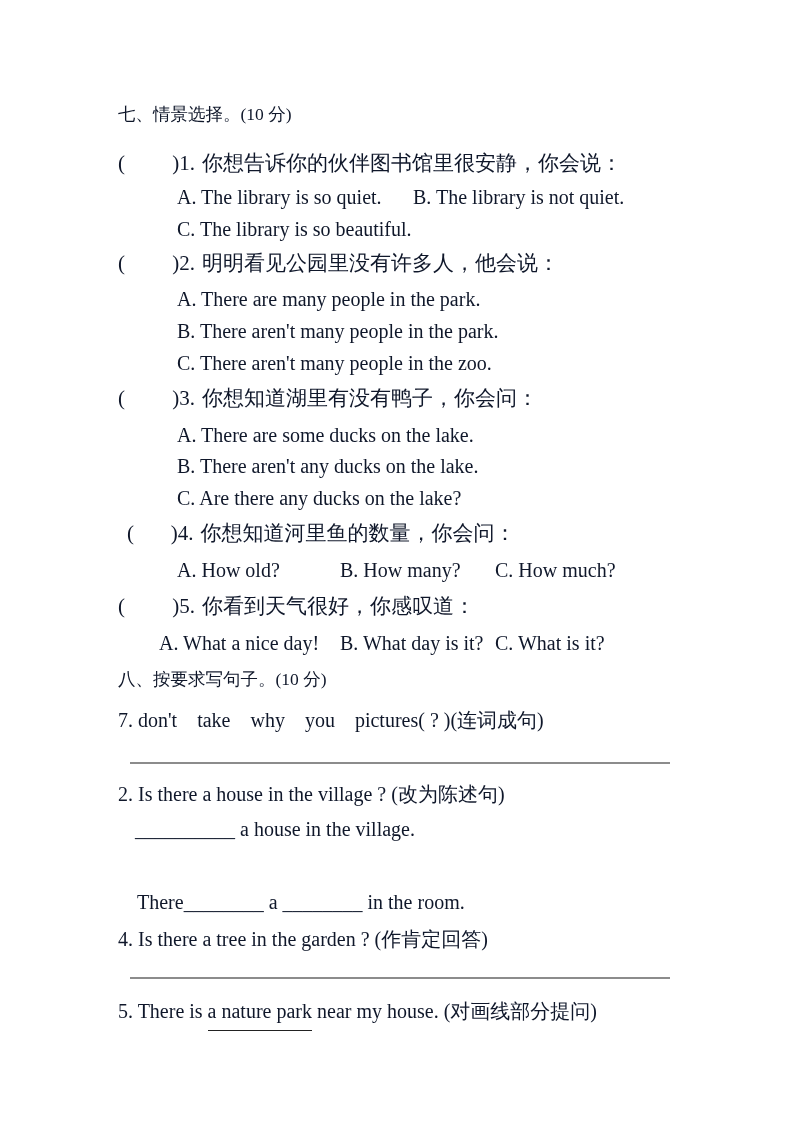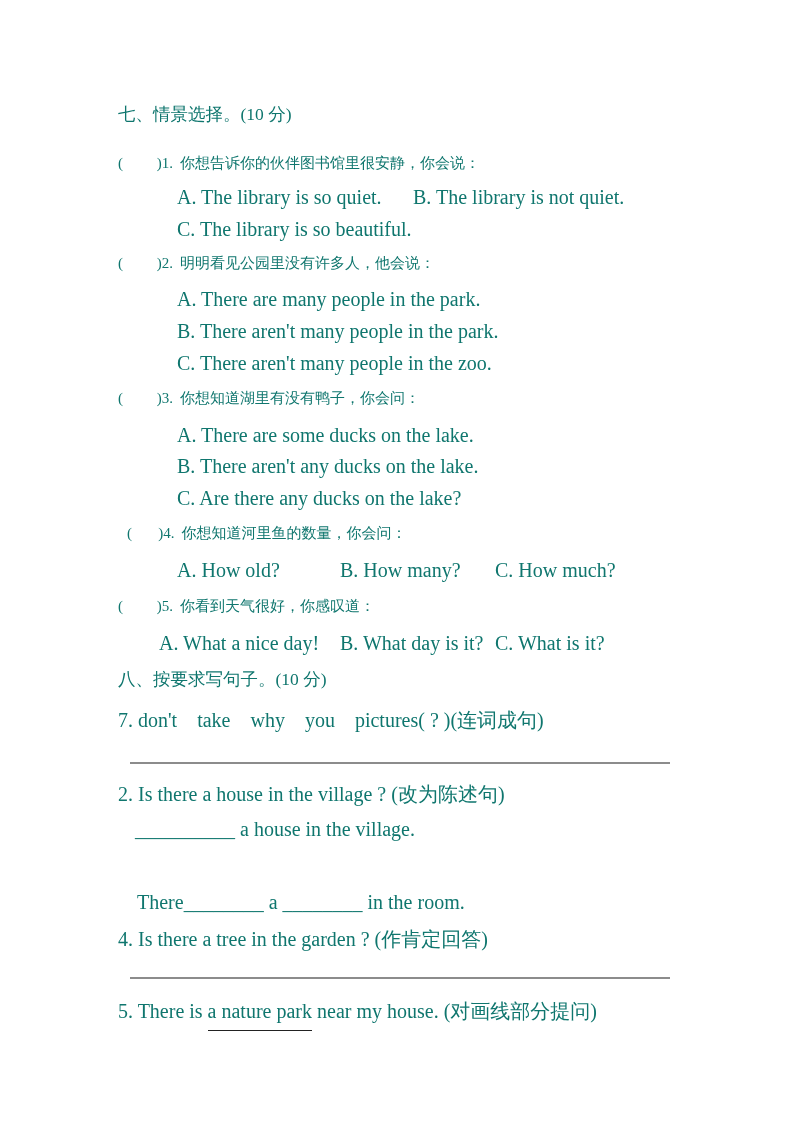--- a/index.html
+++ b/index.html
@@ -2,29 +2,29 @@
 <html><head>
 <meta charset="utf-8">
 <style>
   html, body { margin: 0; padding: 0; background: #ffffff; }
   .page {
     position: relative;
     width: 793px;
     height: 1122px;
     background: #ffffff;
     font-family: "Liberation Serif", serif;
-    color: #0f766e;
+    color: #0f172a;
     overflow: hidden;
   }
   .abs {
     position: absolute;
     white-space: pre;
     line-height: 21px;
   }
-  .zh { font-size: 15px; }
+  .zh { font-size: 21px; }
   .en { font-size: 20px; }
   .heading { font-size: 17.5px; }
   .prompt { padding-left: 7px; }
   .answer-line {
     position: absolute;
     width: 540px;
     height: 0;
     border-top: 2px solid #8c8c8c;
   }
   .u {

